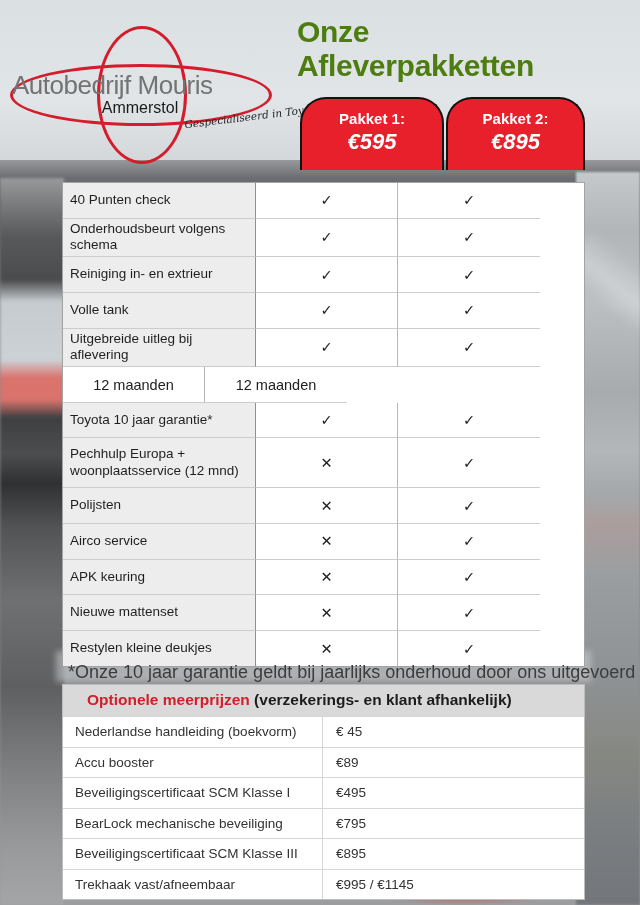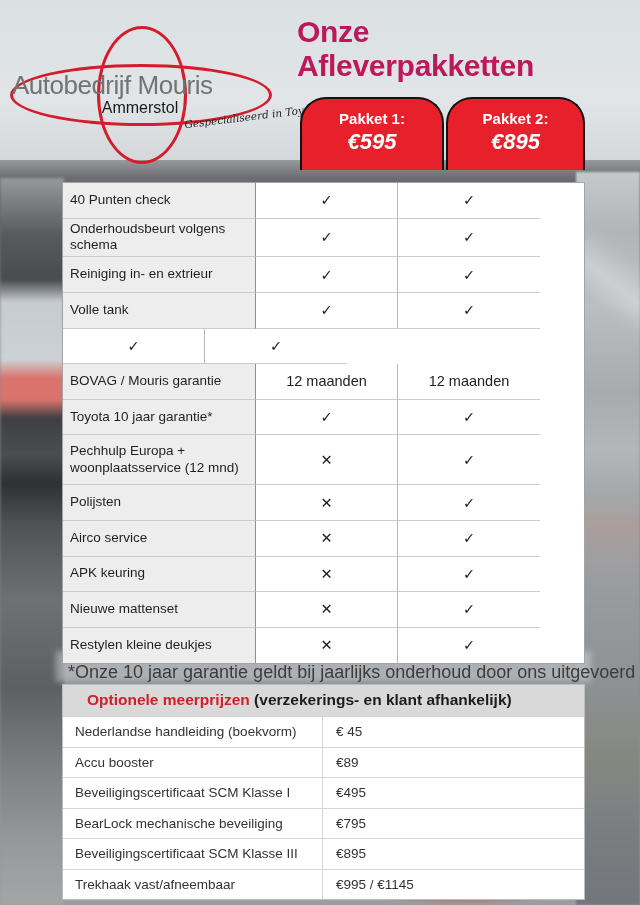--- a/index.html
+++ b/index.html
@@ -37,21 +37,21 @@
     border:3px solid #d41d2c;border-radius:50%;}
   .logo-name{position:absolute;left:4px;top:48px;width:256px;text-align:left;
     font-size:26px;letter-spacing:-0.5px;color:#737373;white-space:nowrap;}
   .logo-city{position:absolute;left:4px;top:77px;width:256px;text-align:center;
     font-size:16px;color:#1a1a1a;}
   .logo-tagline{position:absolute;left:176px;top:88px;font-size:10.5px;font-style:italic;
     font-family:"DejaVu Serif",serif;color:#222;transform:rotate(-7deg);white-space:nowrap;}
 
   
   .title{position:absolute;left:297px;top:15px;font-size:30px;font-weight:bold;
-    color:#be185d;line-height:1.12;letter-spacing:-0.3px;}
+    color:#4d7c0f;line-height:1.12;letter-spacing:-0.3px;}
 
   
   .tab{position:absolute;top:97px;height:73px;box-sizing:border-box;
     background:#e7202c;border:2px solid #121212;border-bottom:none;
     border-radius:26px 26px 0 0;color:#fff;text-align:center;}
   .tab1{left:300px;width:144px;}
   .tab2{left:446px;width:139px;}
   .tab-label{margin-top:11px;font-size:15px;font-weight:bold;}
   .tab-price{margin-top:2px;font-size:22px;font-weight:bold;font-style:italic;}
 
@@ -137,26 +137,26 @@
     <div class="cmp-cell val glyph-check">✓</div>
   </div>
 
   <div class="cmp-row">
     <div class="cmp-cell label">Volle tank</div>
     <div class="cmp-cell val mid glyph-check">✓</div>
     <div class="cmp-cell val glyph-check">✓</div>
   </div>
 
   <div class="cmp-row">
-    <div class="cmp-cell val mid glyph-check">✓</div>
-    <div class="cmp-cell val glyph-check">✓</div>
-  </div>
-
-  <div class="cmp-row">
-    <div class="cmp-cell label">BOVAG / Mouris garantie</div>
+    <div class="cmp-cell label">Uitgebreide uitleg bij aflevering</div>
+    <div class="cmp-cell val mid glyph-check">✓</div>
+    <div class="cmp-cell val glyph-check">✓</div>
+  </div>
+
+  <div class="cmp-row">
     <div class="cmp-cell val mid">12 maanden</div>
     <div class="cmp-cell val">12 maanden</div>
   </div>
 
   <div class="cmp-row">
     <div class="cmp-cell label">Toyota 10 jaar garantie*</div>
     <div class="cmp-cell val mid glyph-check">✓</div>
     <div class="cmp-cell val glyph-check">✓</div>
   </div>
 

